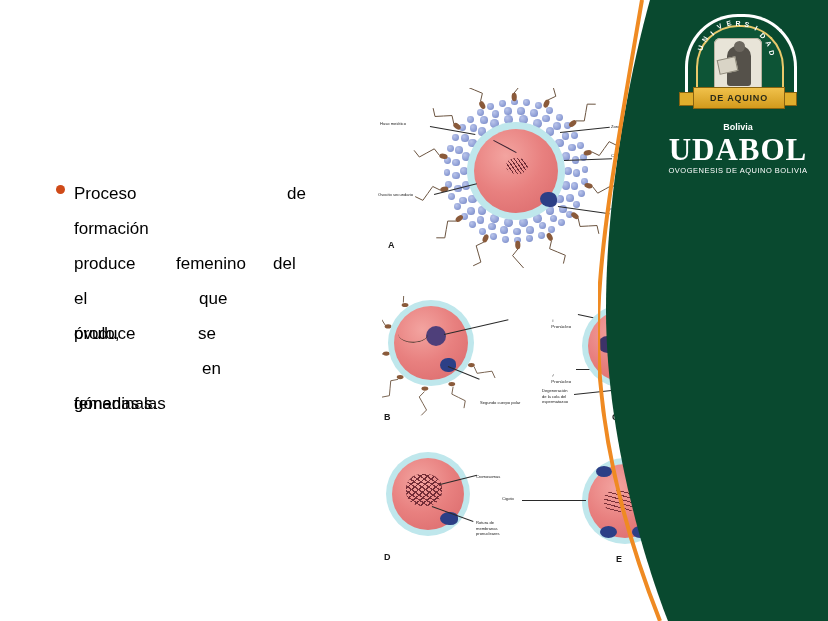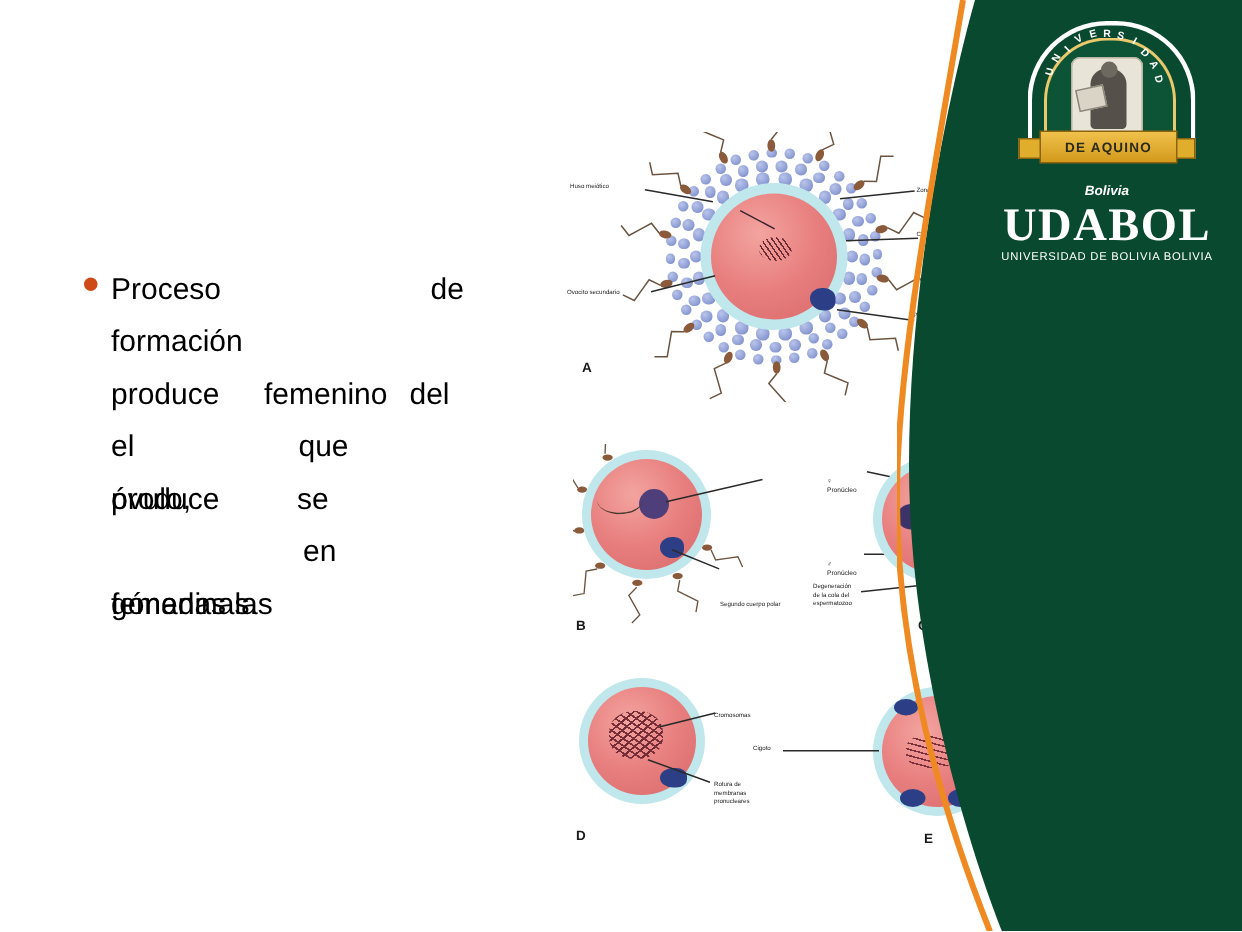--- a/index.html
+++ b/index.html
@@ -75,21 +75,21 @@
     border:1px solid #8a6410;
     display:flex;align-items:center;justify-content:center;
   }
   .ribbon-main span{font-size:9px;font-weight:bold;color:#2a2a18;letter-spacing:.8px;}
   .ribbon-tail-l,.ribbon-tail-r{
     position:absolute;top:6px;width:18px;height:12px;background:#e0ae2c;border:1px solid #8a6410;
   }
   .ribbon-tail-l{left:0;}
   .ribbon-tail-r{right:0;}
   .crest-bolivia{
-    margin-top:0px;font-size:9px;font-style:italic;font-weight:bold;color:#ffffff;
+    margin-top:0px;font-size:9px;font-weight:bold;color:#ffffff;
   }
   .logo-udabol{
     margin-top:2px;font-size:31px;font-weight:bold;letter-spacing:1px;color:#ffffff;
     font-family:"Liberation Serif", serif;line-height:1;
   }
   .logo-sub{
     margin-top:1px;font-size:7.5px;letter-spacing:.5px;color:#ffffff;
   }
 
   
@@ -103,21 +103,21 @@
   
   .body-block{
     position:absolute;left:44px;top:176px;width:300px;
   }
   .bullet-dot{
     position:absolute;left:12px;top:9px;width:9px;height:9px;border-radius:50%;
     background:#cf4a18;
   }
   .text-lines{position:relative;margin-left:30px;width:268px;}
   .tline{
-    position:relative;height:35px;font-size:20px;color:#000000;line-height:35px;
+    position:relative;height:35px;font-size:17px;color:#000000;line-height:35px;
     white-space:nowrap;
   }
   .tline .seg{position:absolute;top:0;}
 
   
   .diagram{
     position:absolute;left:378px;top:88px;width:290px;height:500px;
   }
   .panel{position:absolute;}
   .lbl{
@@ -463,17 +463,17 @@
         <div class="crest-ribbon">
           <div class="ribbon-tail-l"></div>
           <div class="ribbon-tail-r"></div>
           <div class="ribbon-main">
             <span>DE AQUINO</span>
           </div>
         </div>
       </div>
       <div class="crest-bolivia">Bolivia</div>
       <div class="logo-udabol">UDABOL</div>
-      <div class="logo-sub">UNIVERSIDAD DE BOLIVIA BOLIVIA</div>
+      <div class="logo-sub">OVOGENESIS DE AQUINO BOLIVIA</div>
     </div>
   </div>
 
 </div>
 
 </body></html>

